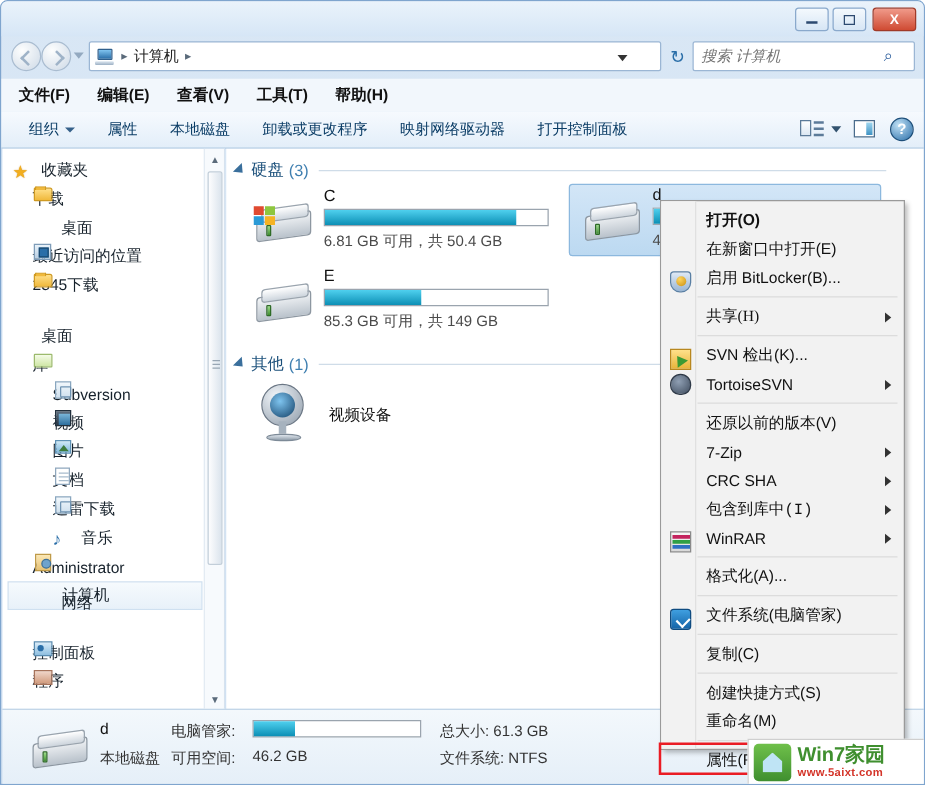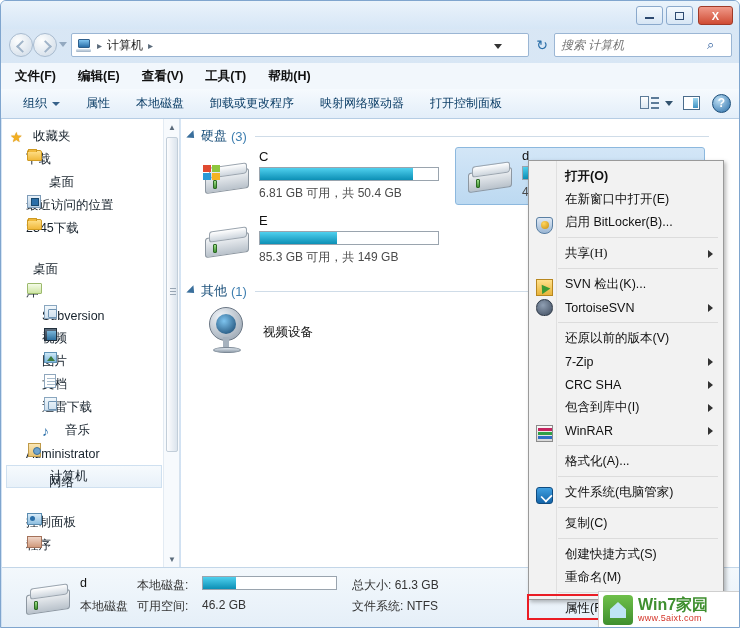--- a/index.html
+++ b/index.html
@@ -292,21 +292,21 @@
   #watermark {
     position:absolute; left:597px; top:590px; width:143px; height:38px;
     background:#fff; border:1px solid #cfcfcf; display:flex; align-items:center;
   }
   #wm-logo { width:30px; height:30px; margin-left:4px; border-radius:4px;
      background:linear-gradient(#6fc04a,#3f8f2f); position:relative; flex:none; }
   #wm-logo::after { content:''; position:absolute; left:7px; top:7px; width:16px;height:16px;
      background:#bfe4f5; clip-path:polygon(50% 0,100% 45%,100% 100%,0 100%,0 45%); }
   #wm-text { margin-left:5px; }
   #wm-title { font-size:16px; font-weight:bold; color:#3f8f2f; line-height:16px; }
-  #wm-url { font-size:9px; font-weight:normal; color:#d4352a; letter-spacing:.3px; }
+  #wm-url { font-size:9px; font-weight:bold; color:#d4352a; letter-spacing:.3px; }
 </style>
 </head>
 <body>
 
 <div id="window">
 
   <div id="titlebar">
     <div class="winbtn" id="btn-min">
         <div class="glyph-min"></div>
       </div>
@@ -522,21 +522,21 @@
   </div>
 
   <div id="statusbar">
     <div id="sb-drive">
       <div class="drv-body"></div>
         <div class="drv-top"></div>
         <div class="drv-led"></div>
     </div>
     <div id="sb-name">d</div>
     <div id="sb-type">本地磁盘</div>
-    <div id="sb-usedlbl">本地磁盘:</div>
+    <div id="sb-usedlbl">电脑管家:</div>
     <div id="sb-bar">
         <div class="drv-fill" id="fill-sb" style="width: 25%;"></div>
       </div>
     <div id="sb-freelbl">可用空间:</div>
     <div id="sb-freeval">46.2 GB</div>
     <div id="sb-totallbl">总大小: 61.3 GB</div>
     <div id="sb-fslbl">文件系统: NTFS</div>
   </div>
 
   <div id="ctxmenu">
@@ -572,21 +572,21 @@
           <span class="ctxlbl">还原以前的版本(V)</span>
         </div>
         <div class="ctx-item" style="top: 189px;">
           <span class="ctxlbl">7-Zip</span>
           <span class="arrow"></span>
         </div>
         <div class="ctx-item" style="top: 212px;">
           <span class="ctxlbl">CRC SHA</span>
           <span class="arrow"></span>
         </div>
-        <div class="ctx-item" style="top: 235px;">
+        <div class="ctx-item" style="top: 235px; font-family: Liberation Mono, monospace;">
           <span class="ctxlbl">包含到库中(I)</span>
           <span class="arrow"></span>
         </div>
         <div class="ctx-item" style="top: 258px;">
           <span class="ctxico ico-winrar" style="top: 3px;"></span>
           <span class="ctxlbl">WinRAR</span>
           <span class="arrow"></span>
         </div>
         <div class="ctx-sep" style="top: 284px;"></div>
         <div class="ctx-item" style="top: 289px;">

